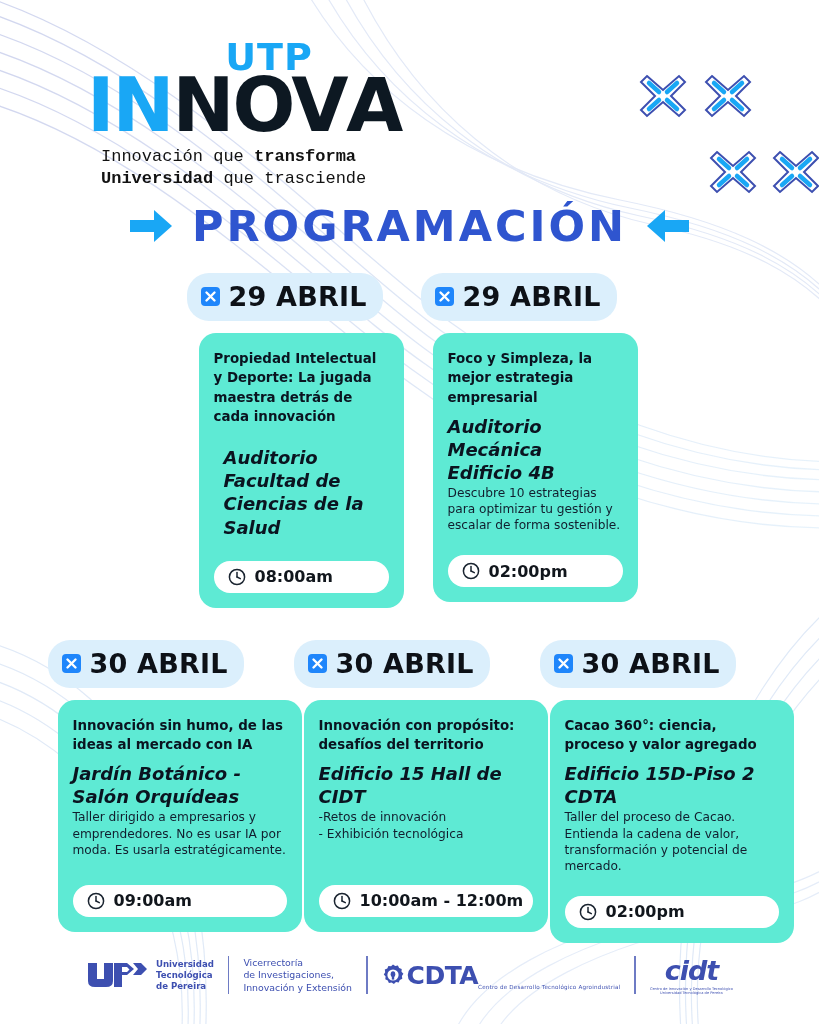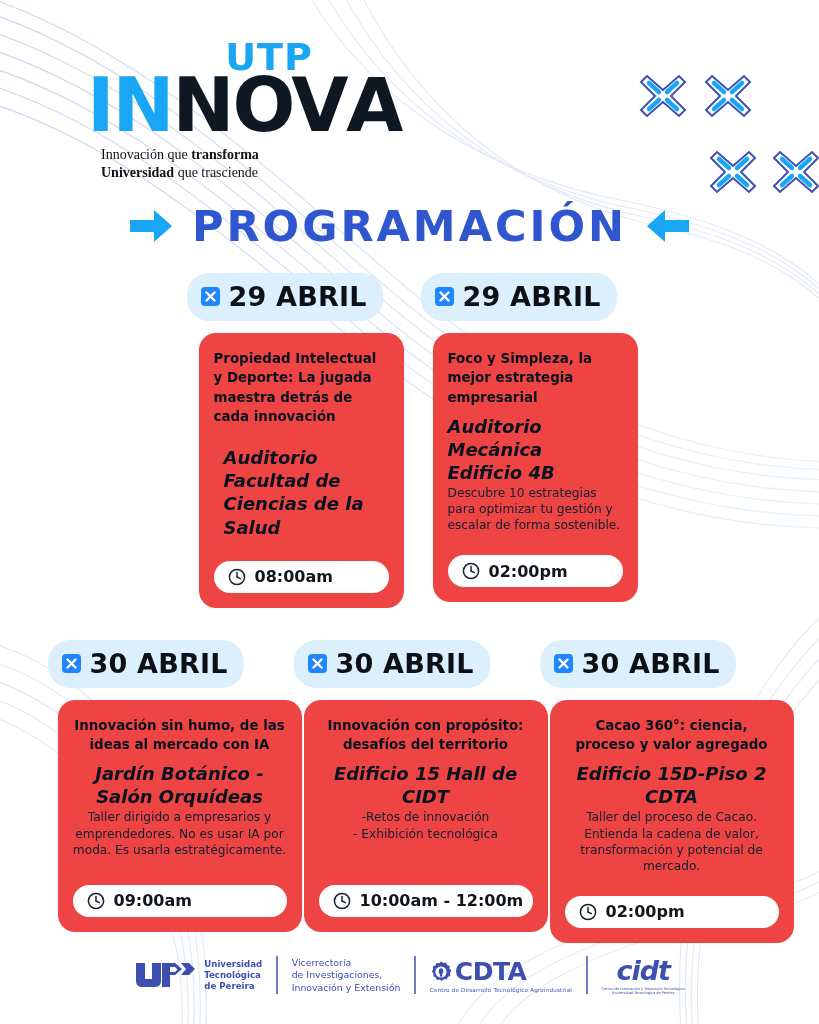--- a/index.html
+++ b/index.html
@@ -67,22 +67,22 @@
   }
   .logo-in  { color: #19a7f5; }
   .logo-nov { color: #0d1822; }
   .logo-a {
     color: #0d1822;
     display: inline-block;
     transform: skewX(-2deg);
   }
 
   .tagline {
-    font-family: Liberation Serif, serif;
-    font-size: 14px;
+    font-family: Liberation Mono, monospace;
+    font-size: 17px;
     line-height: 1.28;
     color: #121212;
     margin-top: 6px;
     margin-left: 14px;
   }
   .tagline .bold { font-weight: bold; }
 
   
   .x-deco {
     position: absolute;
@@ -114,21 +114,21 @@
   .schedule {
     flex: 1;
     padding: 0 36px;
   }
 
   .row {
     display: flex;
     justify-content: center;
   }
   .row-1 { gap: 16px; margin-top: 10px; padding-left: 6px; }
-  .row-2 { gap: 14px; margin-top: 32px; text-align: center; }
+  .row-2 { gap: 14px; margin-top: 32px; }
 
   .col { display: flex; flex-direction: column; }
   .col-r1 { width: 218px; }
   .col-r2 { width: 232px; }
 
   
   .date-badge {
     background: #dbeffc;
     border-radius: 22px;
     height: 48px;
@@ -148,21 +148,21 @@
     font-family: "DejaVu Sans", sans-serif;
     font-weight: bold;
     font-size: 27px;
     color: #0d1117;
     letter-spacing: 0.2px;
     white-space: nowrap;
   }
 
   
   .card {
-    background: #ef4444;
+    background: #5eead4;
     border-radius: 17px;
     margin-top: 12px;
     padding: 16px 15px 15px 15px;
     display: flex;
     flex-direction: column;
     color: #0c1b2c;
   }
   .card-r1 { width: 205px; margin-left: 12px; min-height: 196px; }
   .card-r2 { width: 244px; margin-left: 10px; min-height: 232px; }
 
@@ -241,21 +241,21 @@
     color: #3d4fb0;
     white-space: pre-line;
   }
   .f-text-reg {
     font-family: "DejaVu Sans", sans-serif;
     font-size: 9.4px;
     line-height: 1.3;
     color: #3d4fb0;
     white-space: pre-line;
   }
-  .cdta-wrap { display: flex; flex-direction: column; align-items: flex-start; }
+  .cdta-wrap { display: flex; flex-direction: row; align-items: flex-end; }
   .cdta-row { display: flex; align-items: center; gap: 3px; }
   .gear-icon { width: 22px; height: 22px; }
   .gear-icon svg { width: 100%; height: 100%; display: block; }
   .cdta-name {
     font-family: "DejaVu Sans", sans-serif;
     font-weight: bold;
     font-size: 25px;
     letter-spacing: -0.5px;
     color: #3d4fb0;
   }

